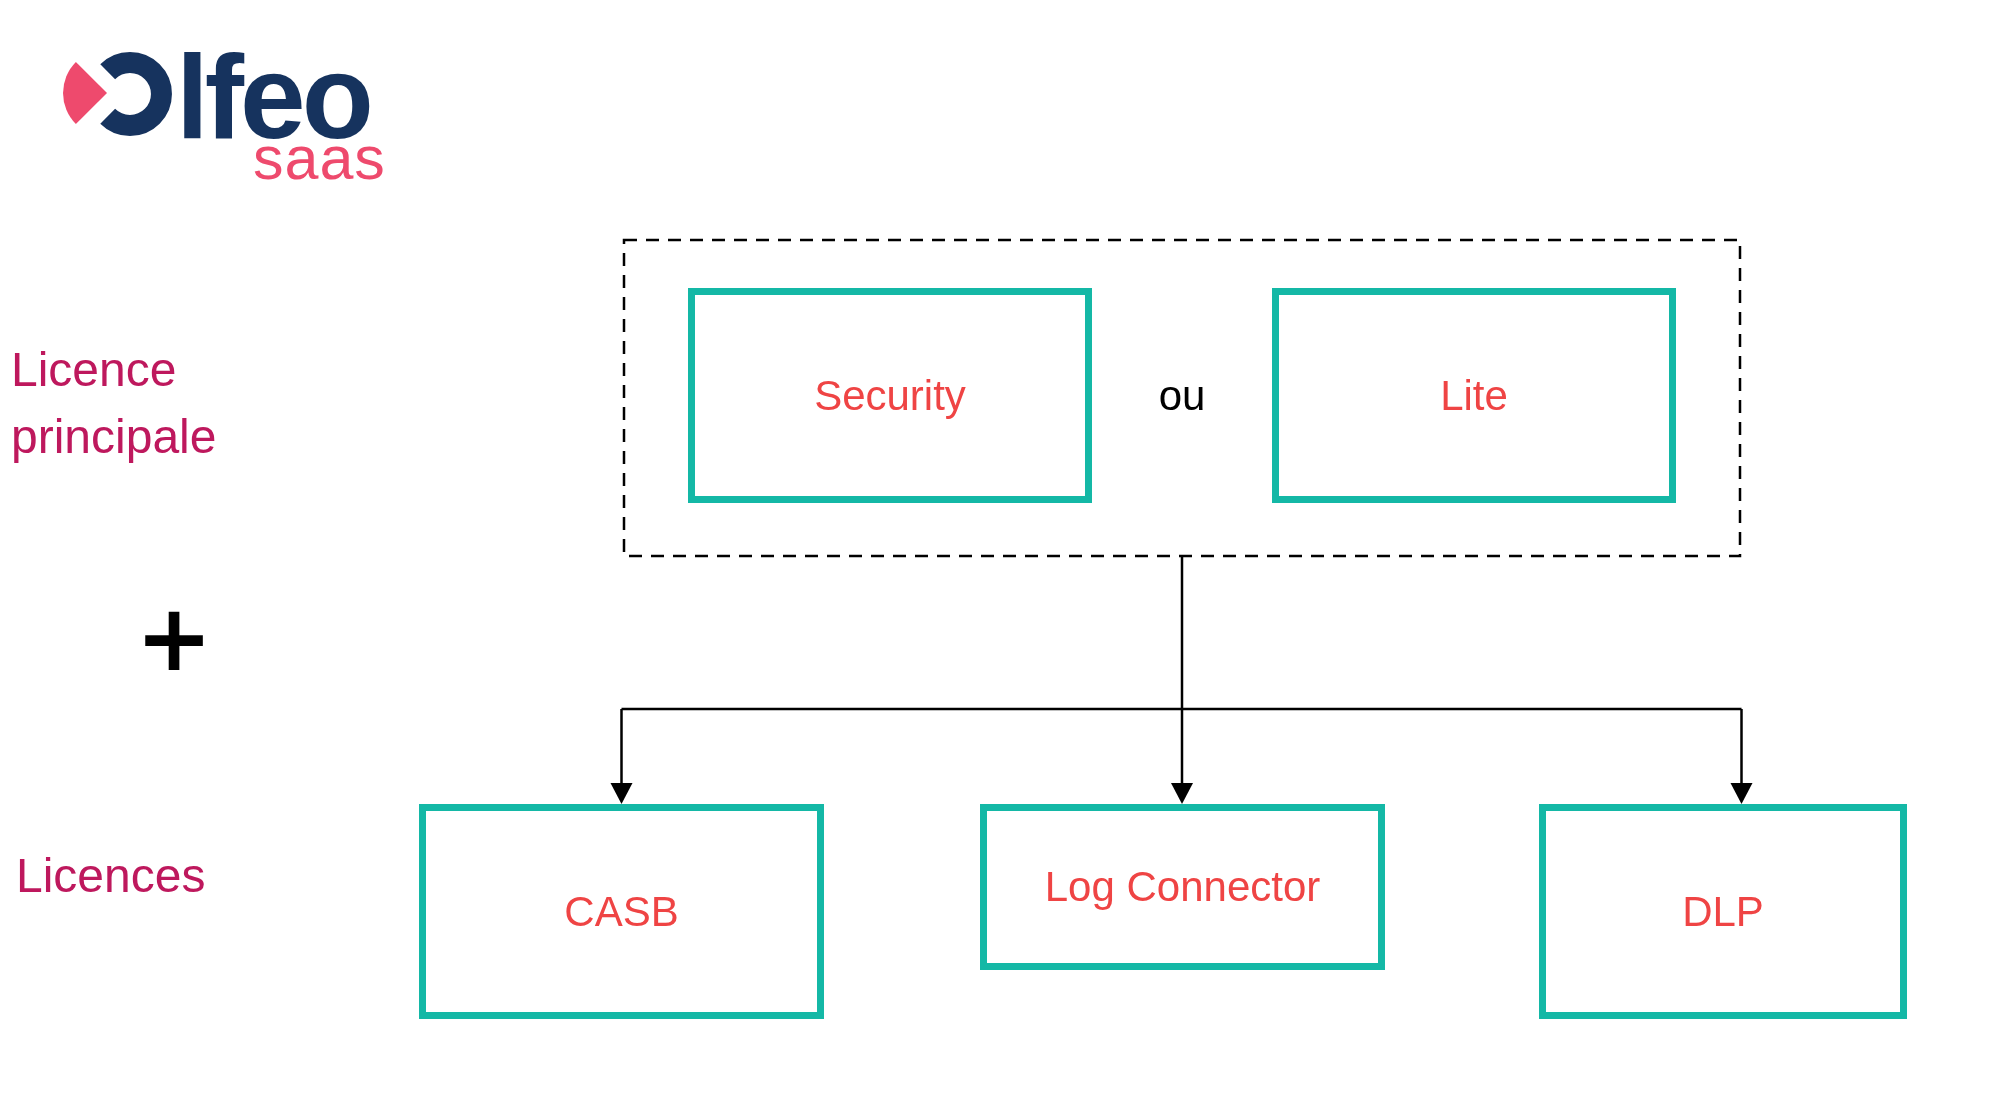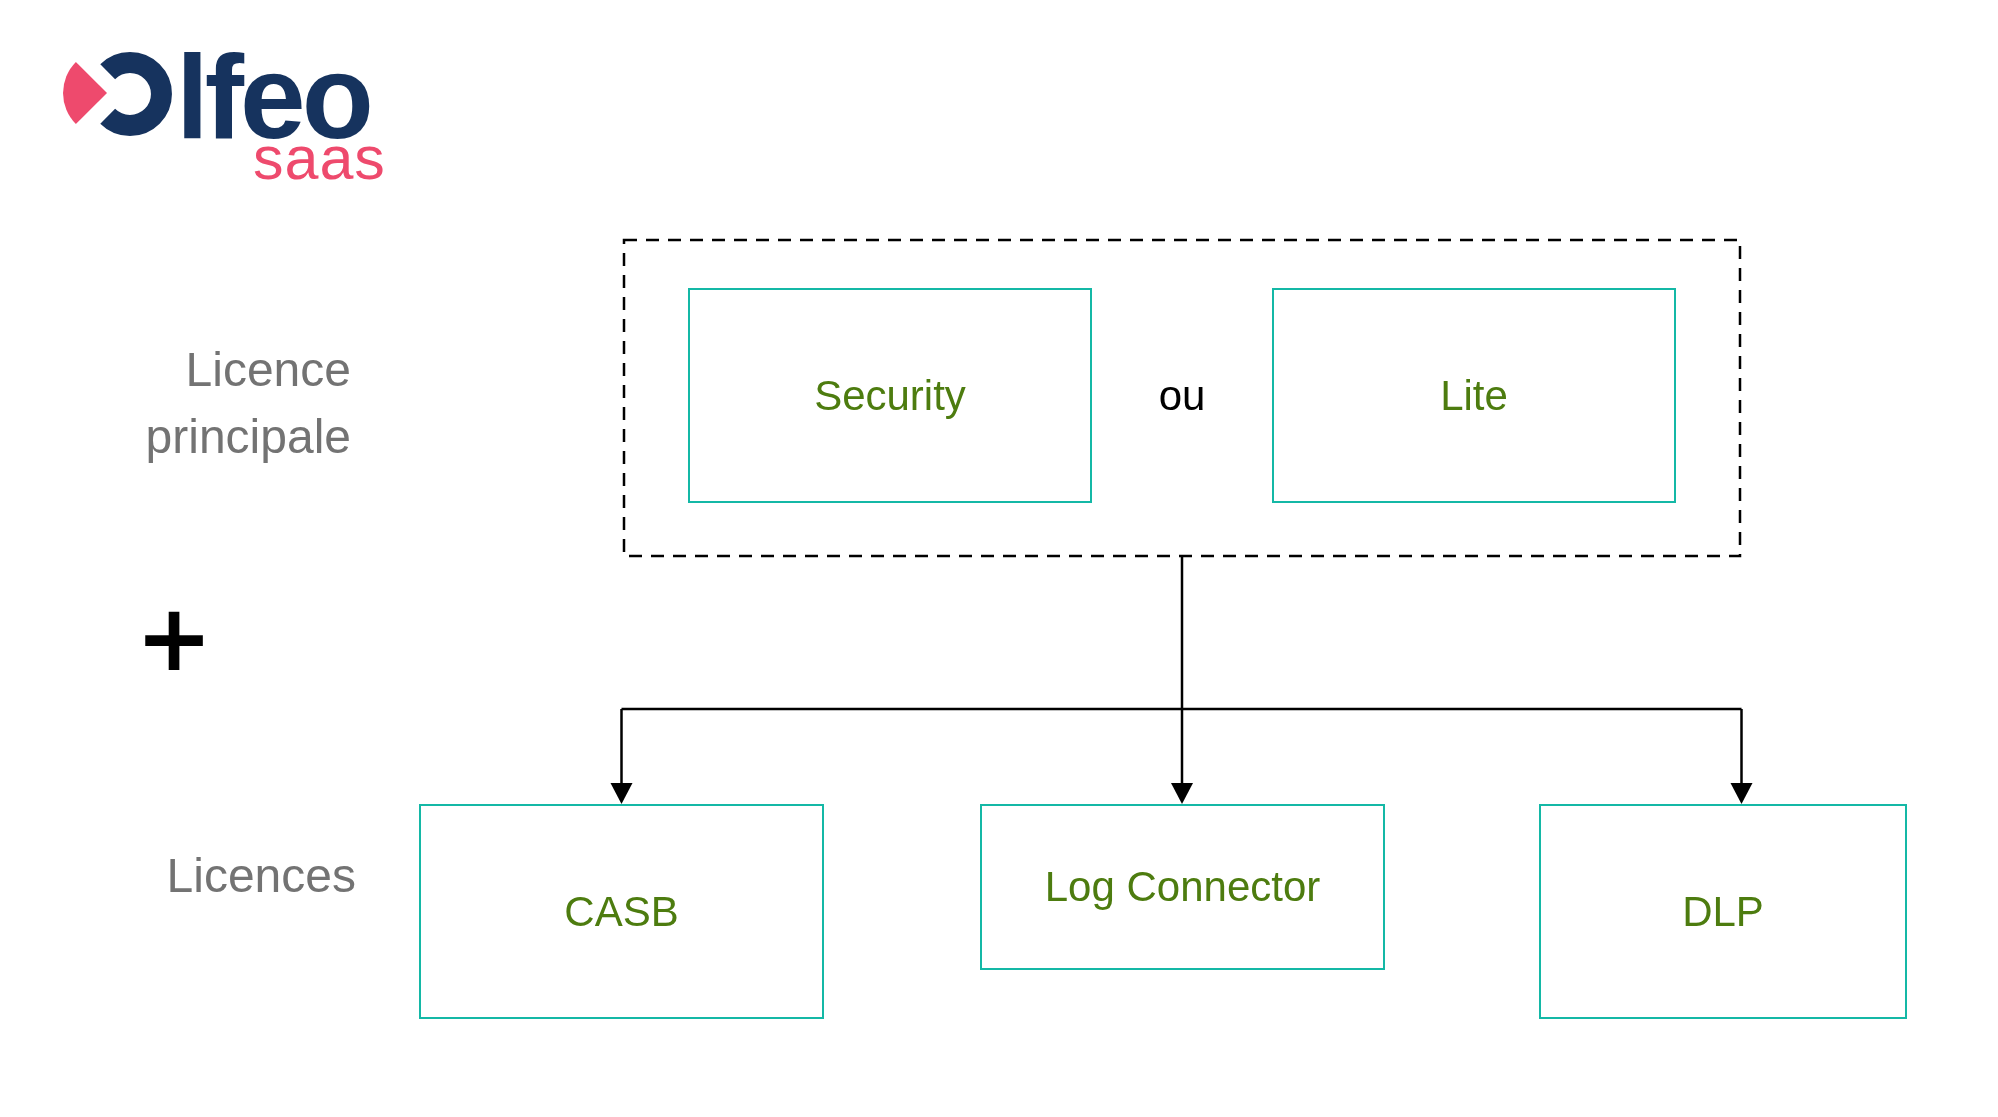--- a/index.html
+++ b/index.html
@@ -24,43 +24,43 @@
   }
   .logo-sub {
     position: absolute; left: 253px; top: 128px;
     font-family: "Liberation Sans", sans-serif;
     font-size: 61px; font-weight: normal; letter-spacing: 1px;
     line-height: 1; color: #ee4a6d; white-space: nowrap;
   }
 
   
   .side-label {
-    position: absolute; width: 340px; text-align: right;
-    font-size: 48px; line-height: 67px; color: #737373;
+    position: absolute; width: 340px; text-align: left;
+    font-size: 48px; line-height: 67px; color: #be185d;
   }
   .side-label span { display: block; }
   .label-main { left: 11px; top: 336px; }
   .label-optional { left: 16px; top: 842px; }
   .plus-sign {
     position: absolute; left: 138px; top: 588px; width: 72px; height: 100px;
     display: flex; align-items: center; justify-content: center;
     font-family: "DejaVu Sans", sans-serif;
     font-size: 92px; font-weight: bold; color: #000;
   }
 
   
   .wires { position: absolute; left: 0; top: 0; width: 1998px; height: 1117px; }
 
   
   .node {
     position: absolute;
     background: #ffffff;
-    border: 2px solid #14b8a6;
+    border: 7px solid #14b8a6;
     display: flex; align-items: center; justify-content: center;
-    font-size: 42px; color: #4d7c0f; text-align: center;
+    font-size: 42px; color: #ef4444; text-align: center;
     box-sizing: border-box;
   }
   .node-security { left: 688px;  top: 288px; width: 404px; height: 215px; }
   .node-lite     { left: 1272px; top: 288px; width: 404px; height: 215px; }
   .node-casb     { left: 419px;  top: 804px; width: 405px; height: 215px; }
   .node-logconn  { left: 980px;  top: 804px; width: 405px; height: 166px; }
   .node-dlp      { left: 1539px; top: 804px; width: 368px; height: 215px; text-align: right; }
 
   .or-label {
     position: absolute; left: 1092px; top: 288px; width: 180px; height: 215px;

